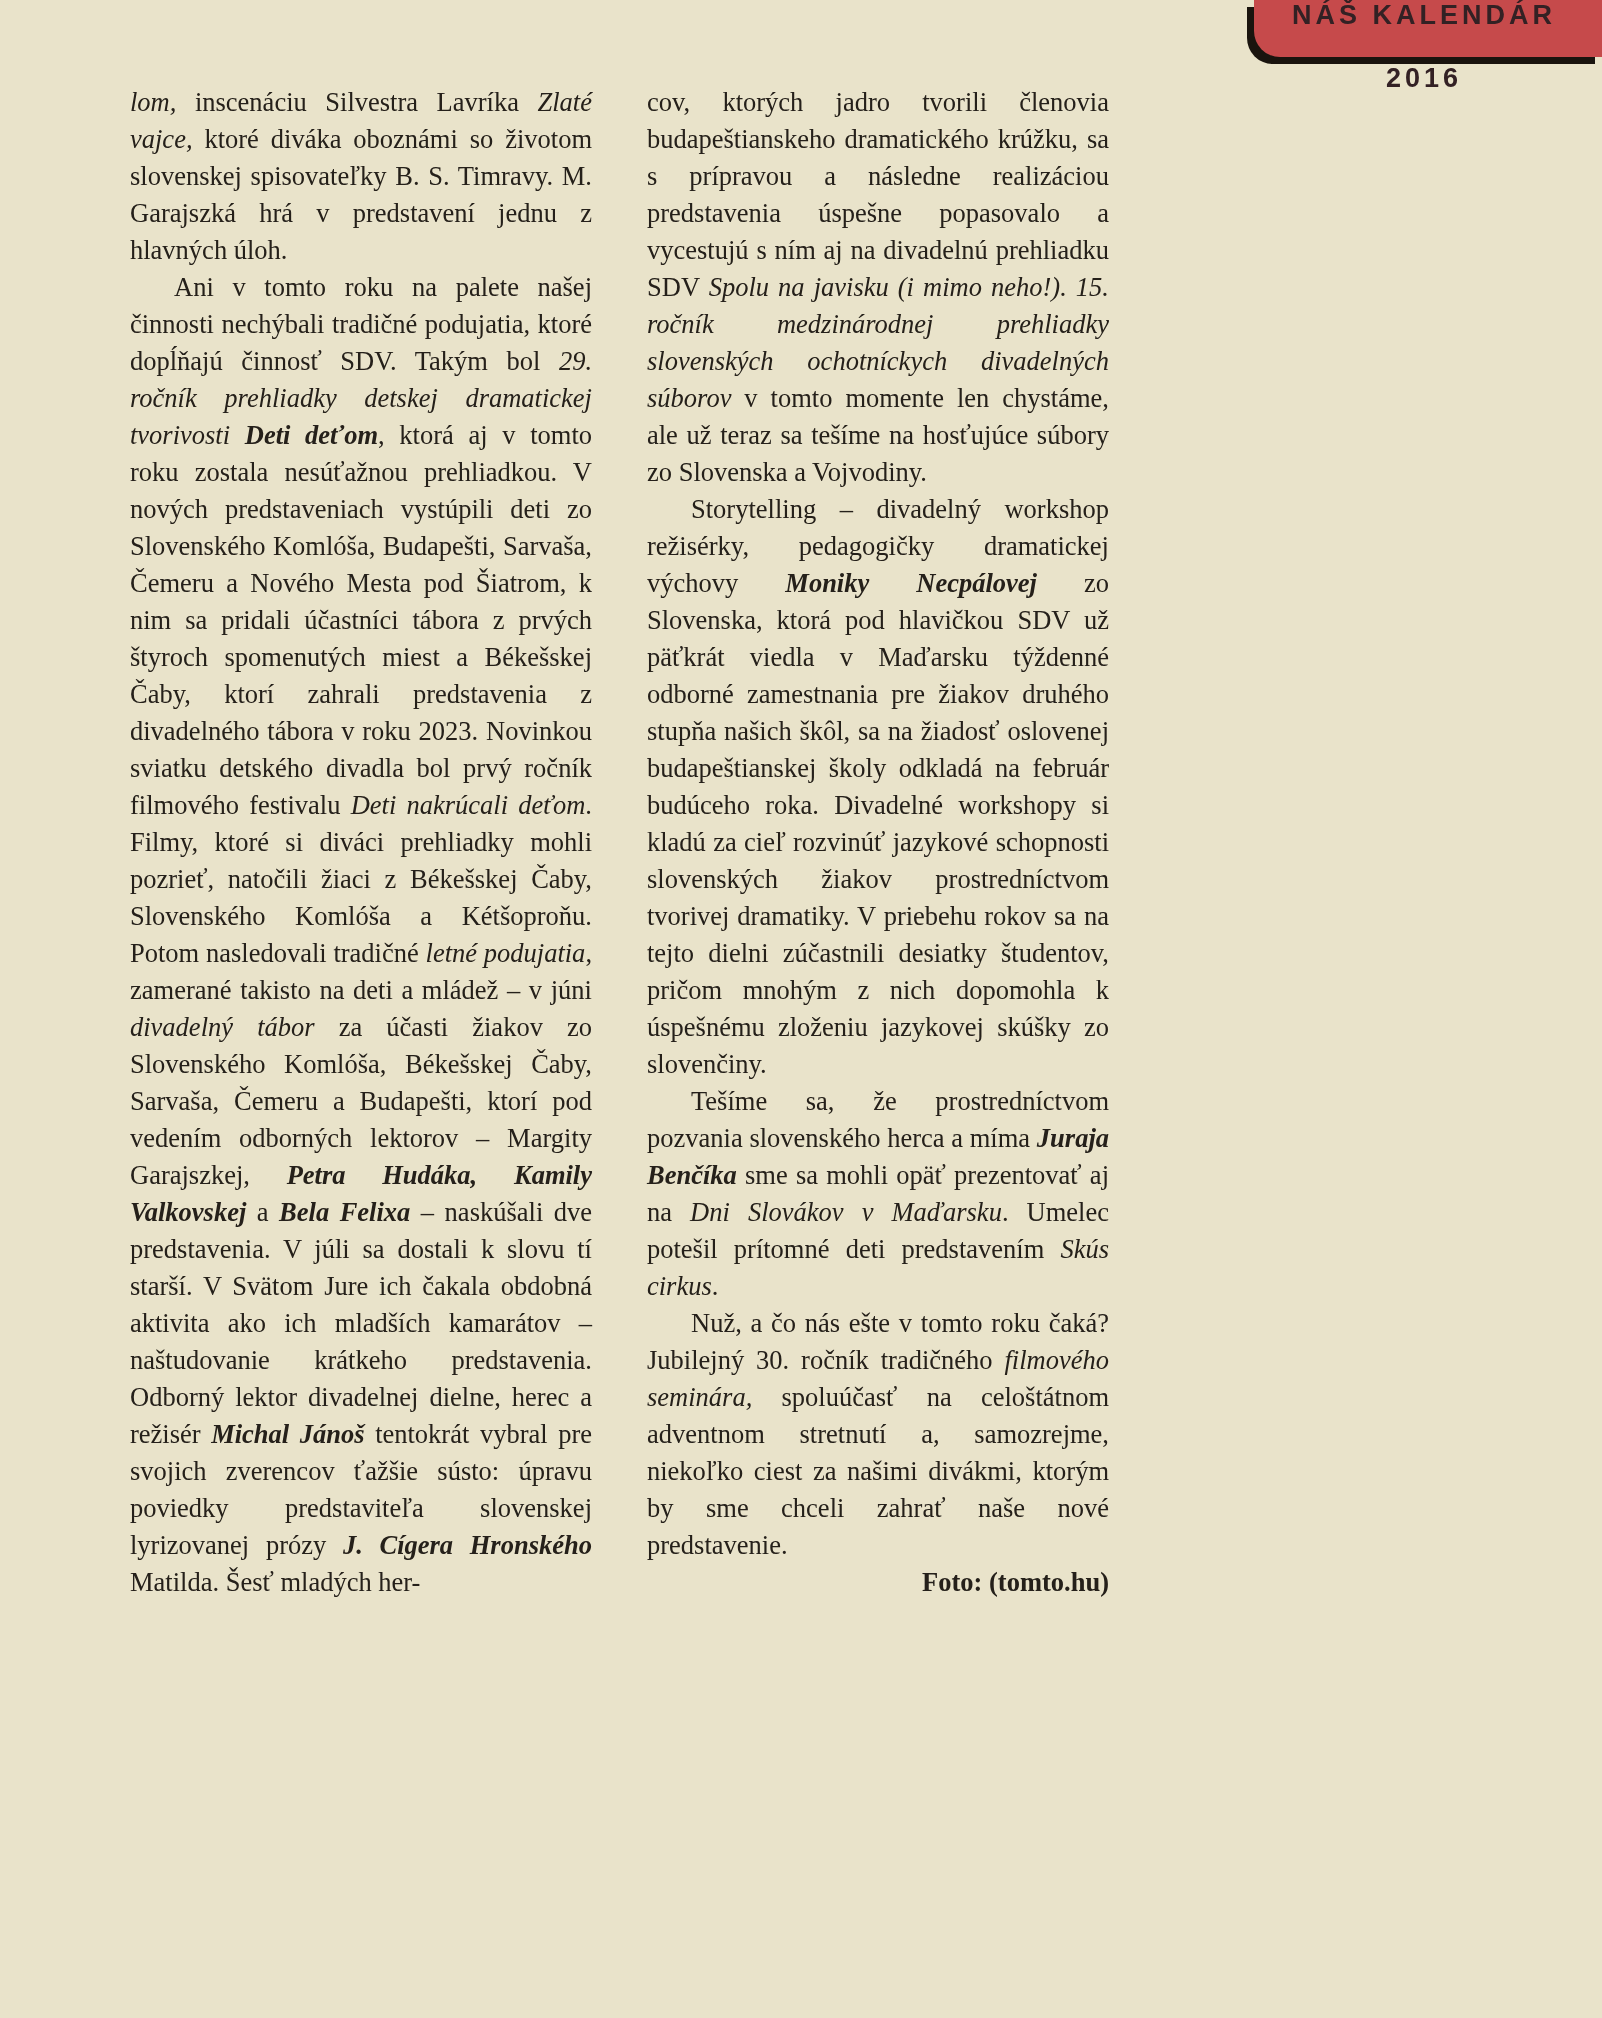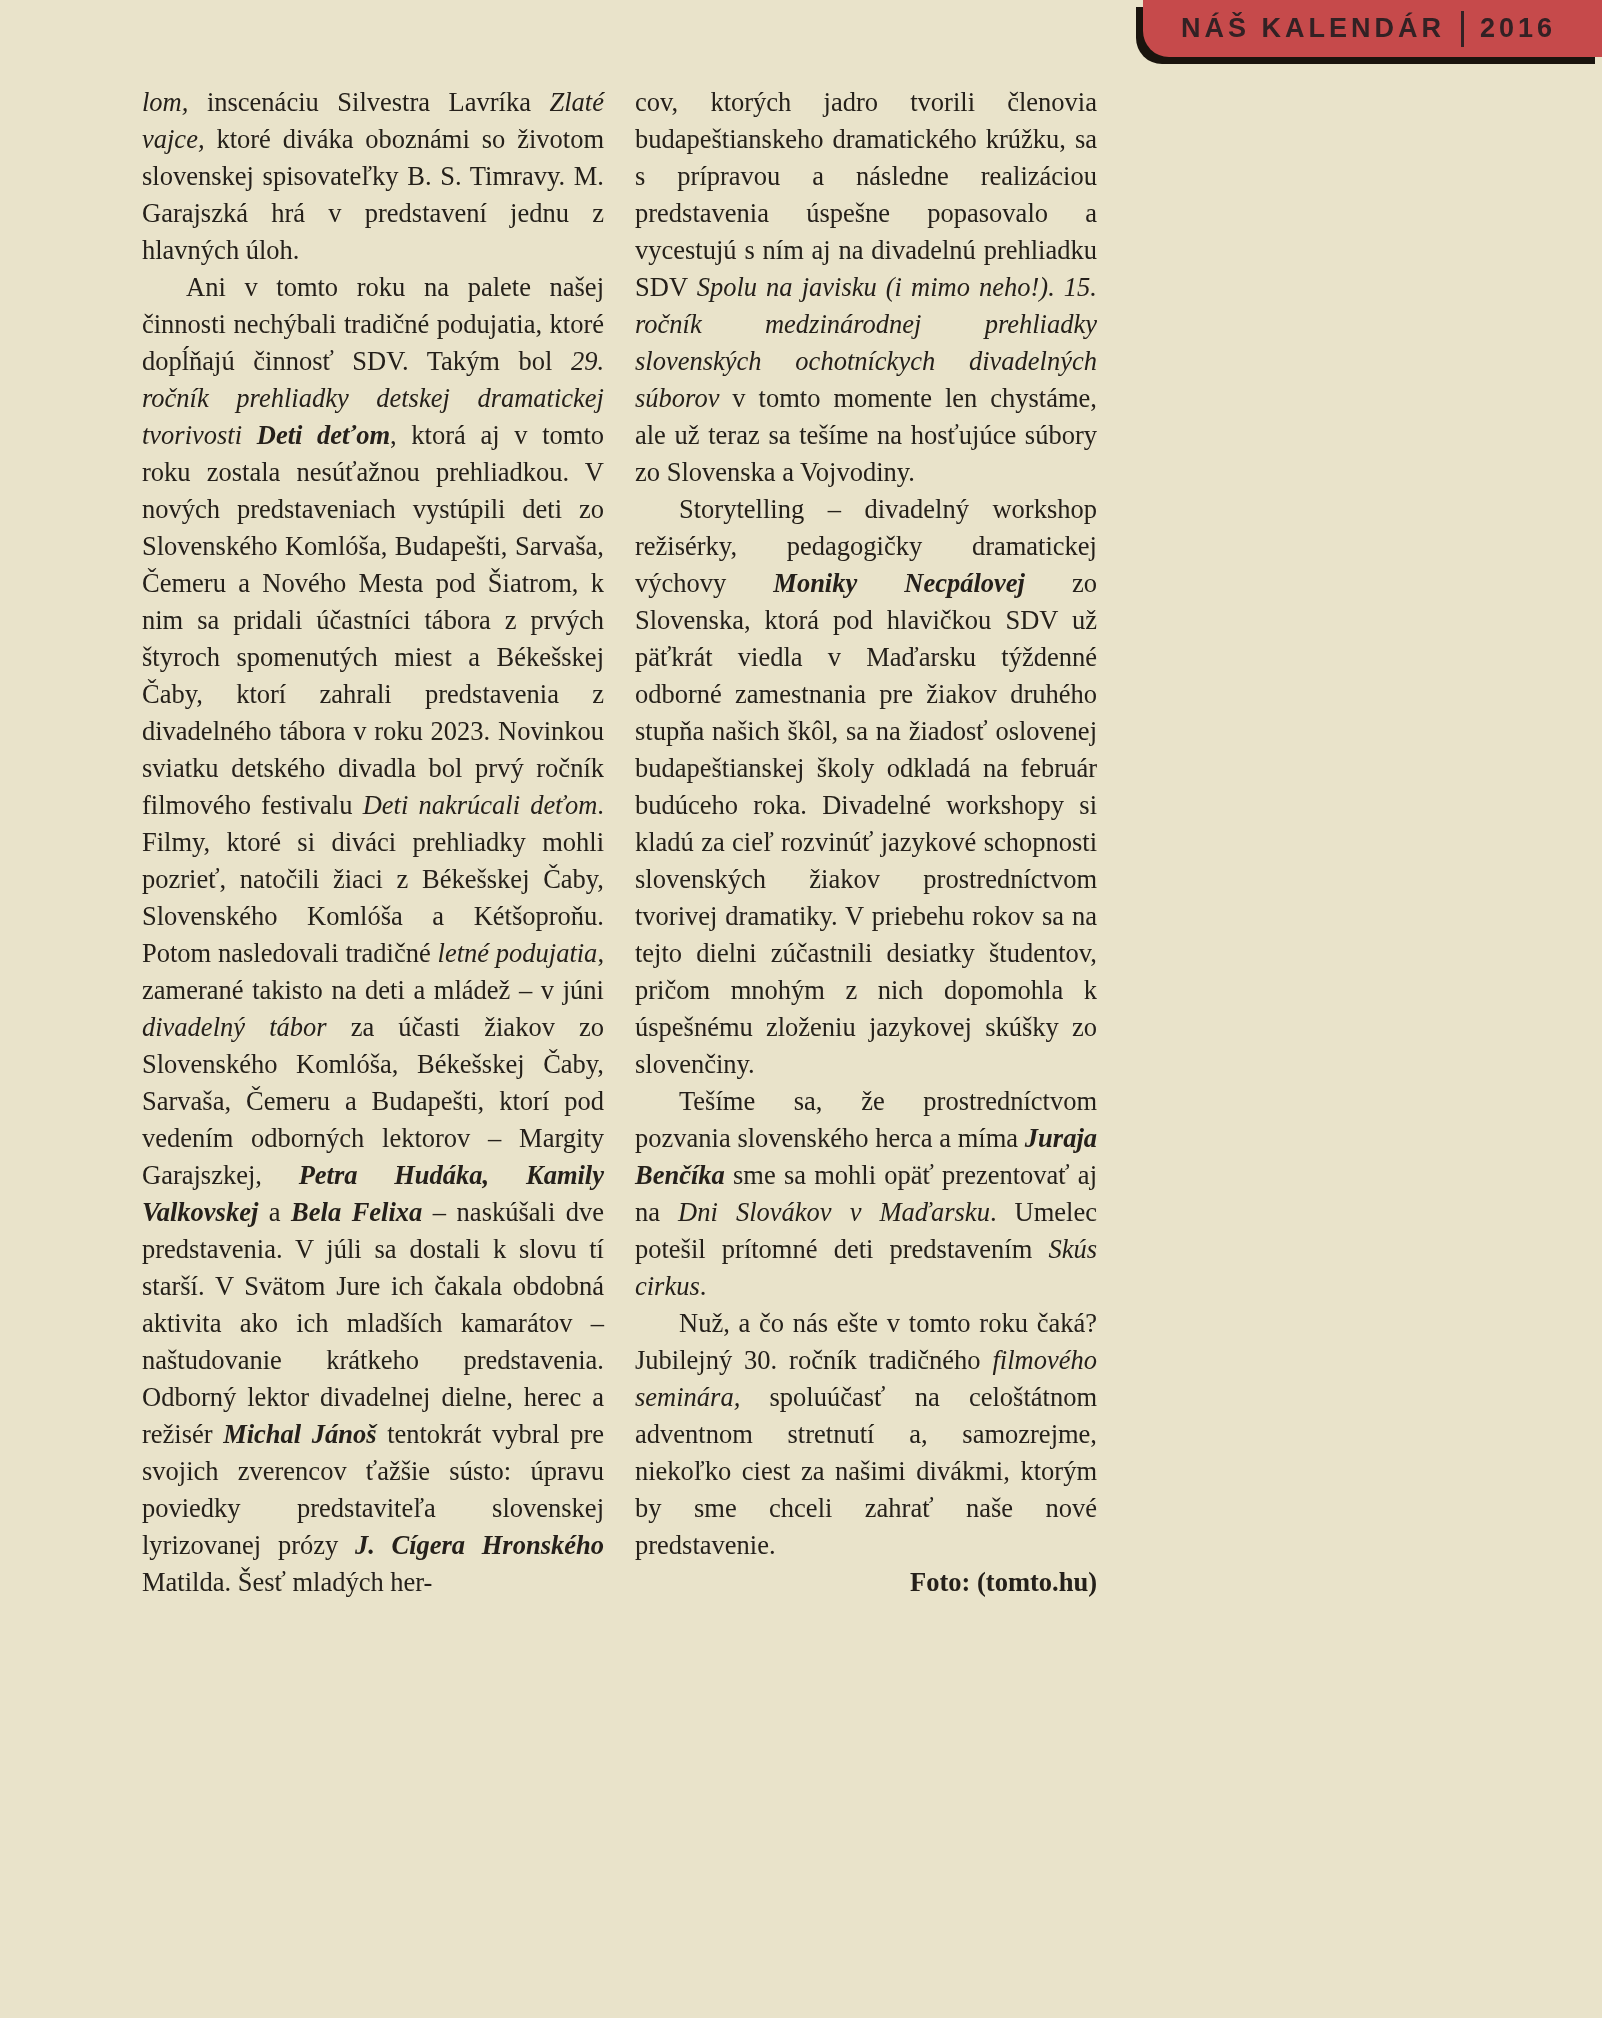--- a/index.html
+++ b/index.html
@@ -27,35 +27,35 @@
     gap: 16px;
     background: #c64a4b;
     border-radius: 0 0 0 26px;
     box-shadow: -7px 7px 0 0 #1a140e;
     font-family: "Liberation Sans", sans-serif;
     font-weight: 700;
     font-size: 27px;
     letter-spacing: 4px;
     color: #332124;
     white-space: nowrap;
+    flex-direction: column;
   }
   .badge .sep {
     display: inline-block;
     width: 3px;
     height: 36px;
     background: #332124;
   }
   
   .content {
     position: absolute;
     top: 84px;
     left: 130px;
     display: flex;
-    gap: 31px;
-    margin-left: 12px;
+    gap: 55px;
   }
   .column {
     width: 462px;
     font-size: 26.5px;
     line-height: 37px;
     text-align: justify;
   }
   .para {
     margin: 0;
     padding: 0;

